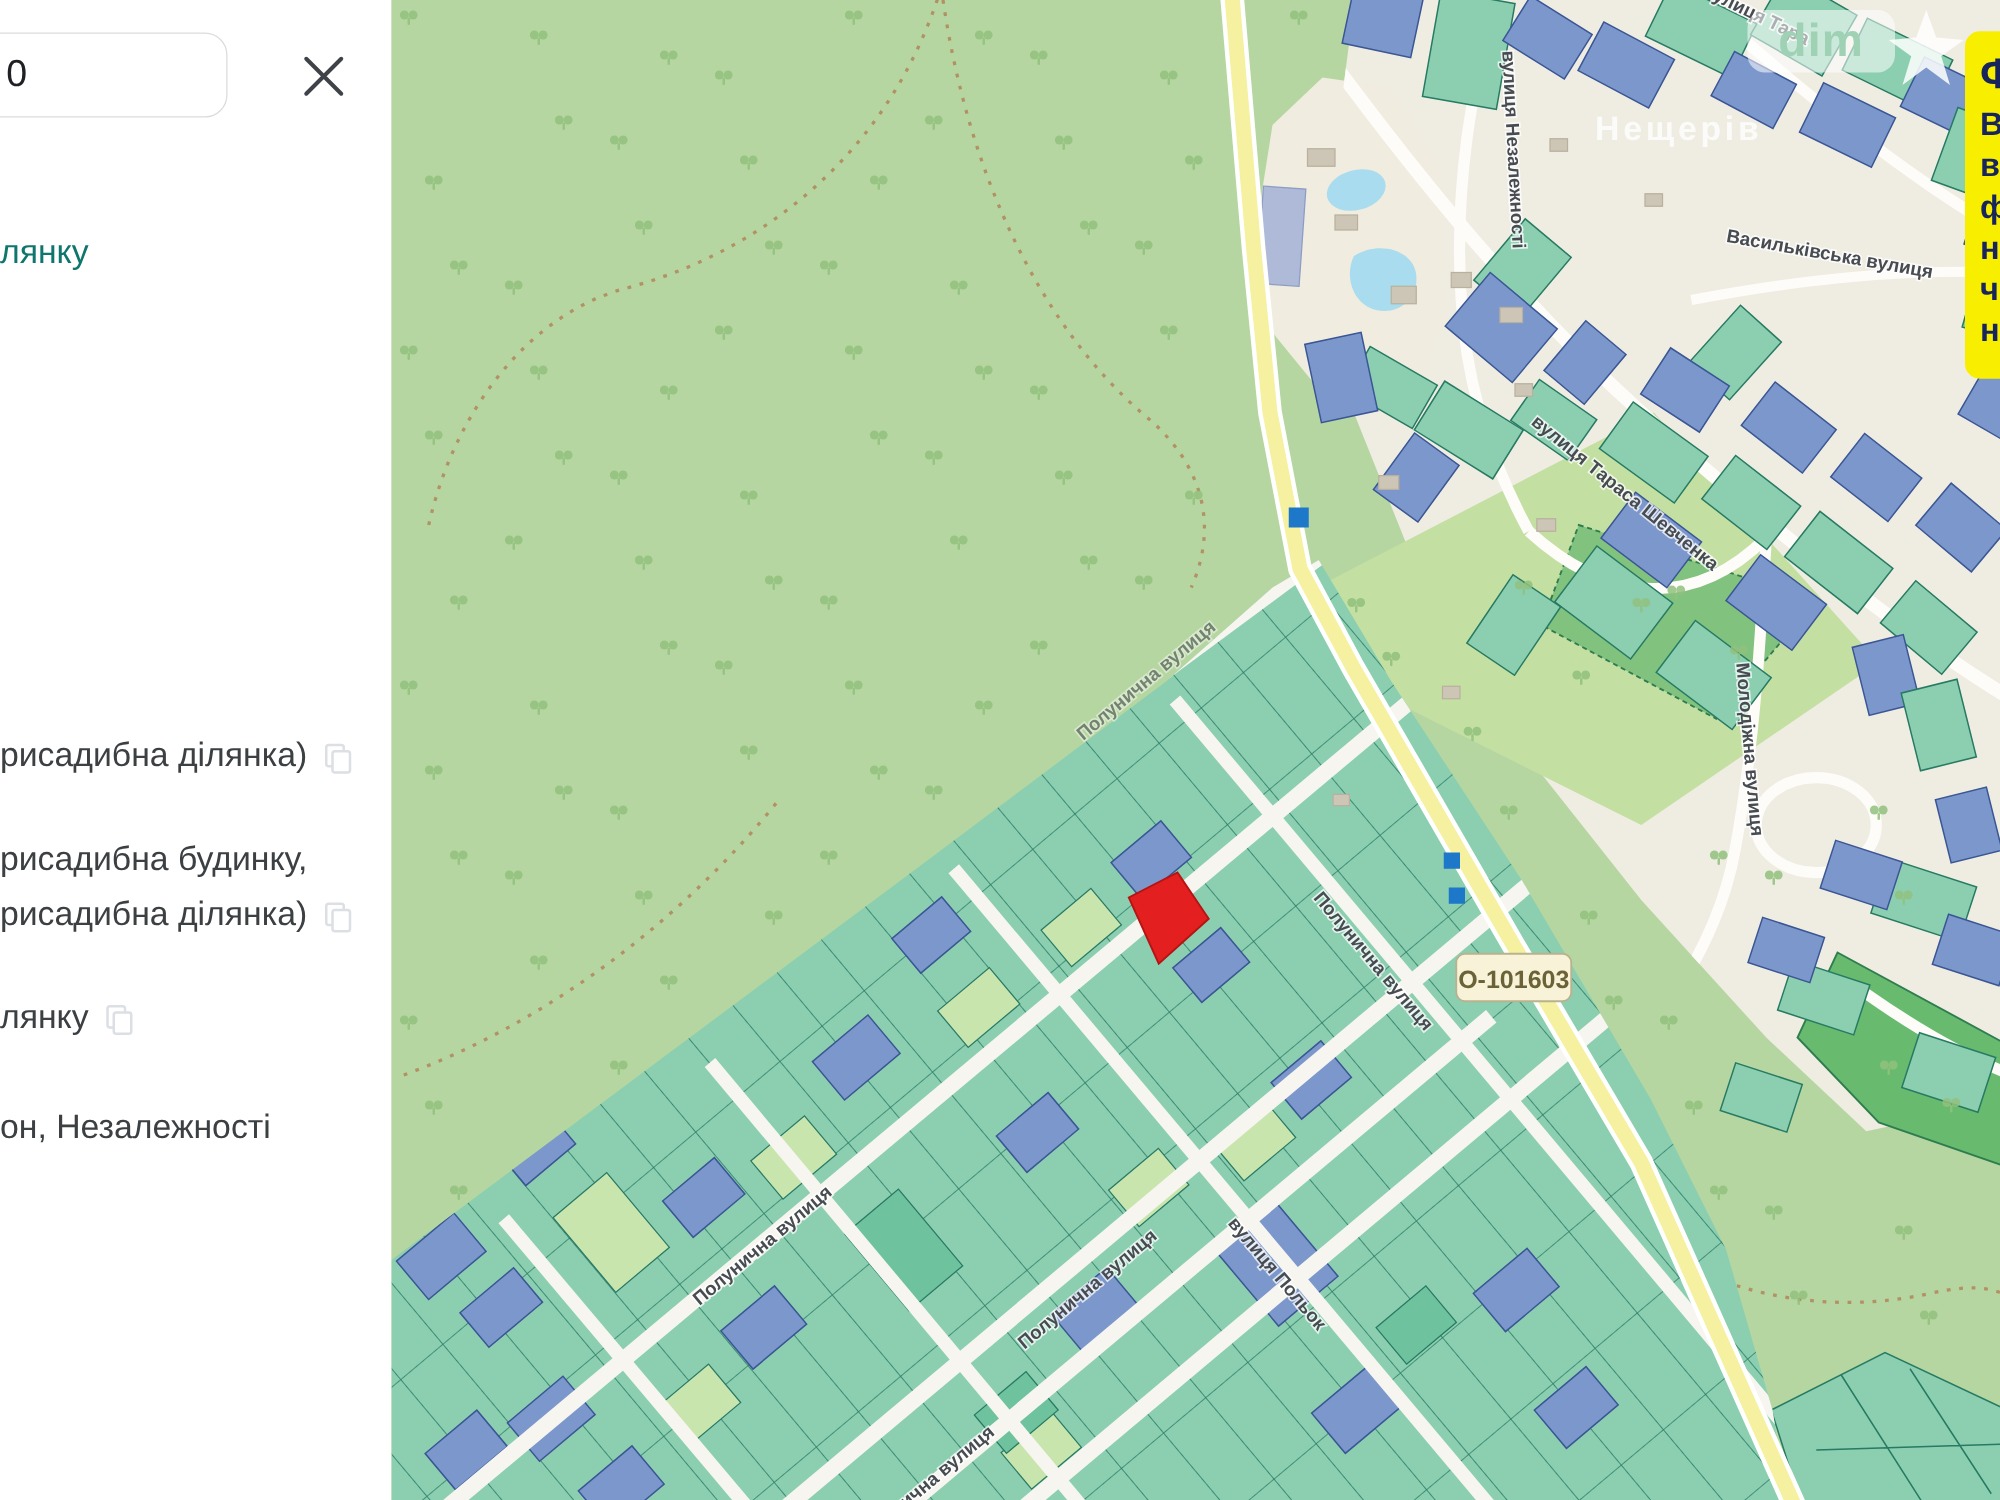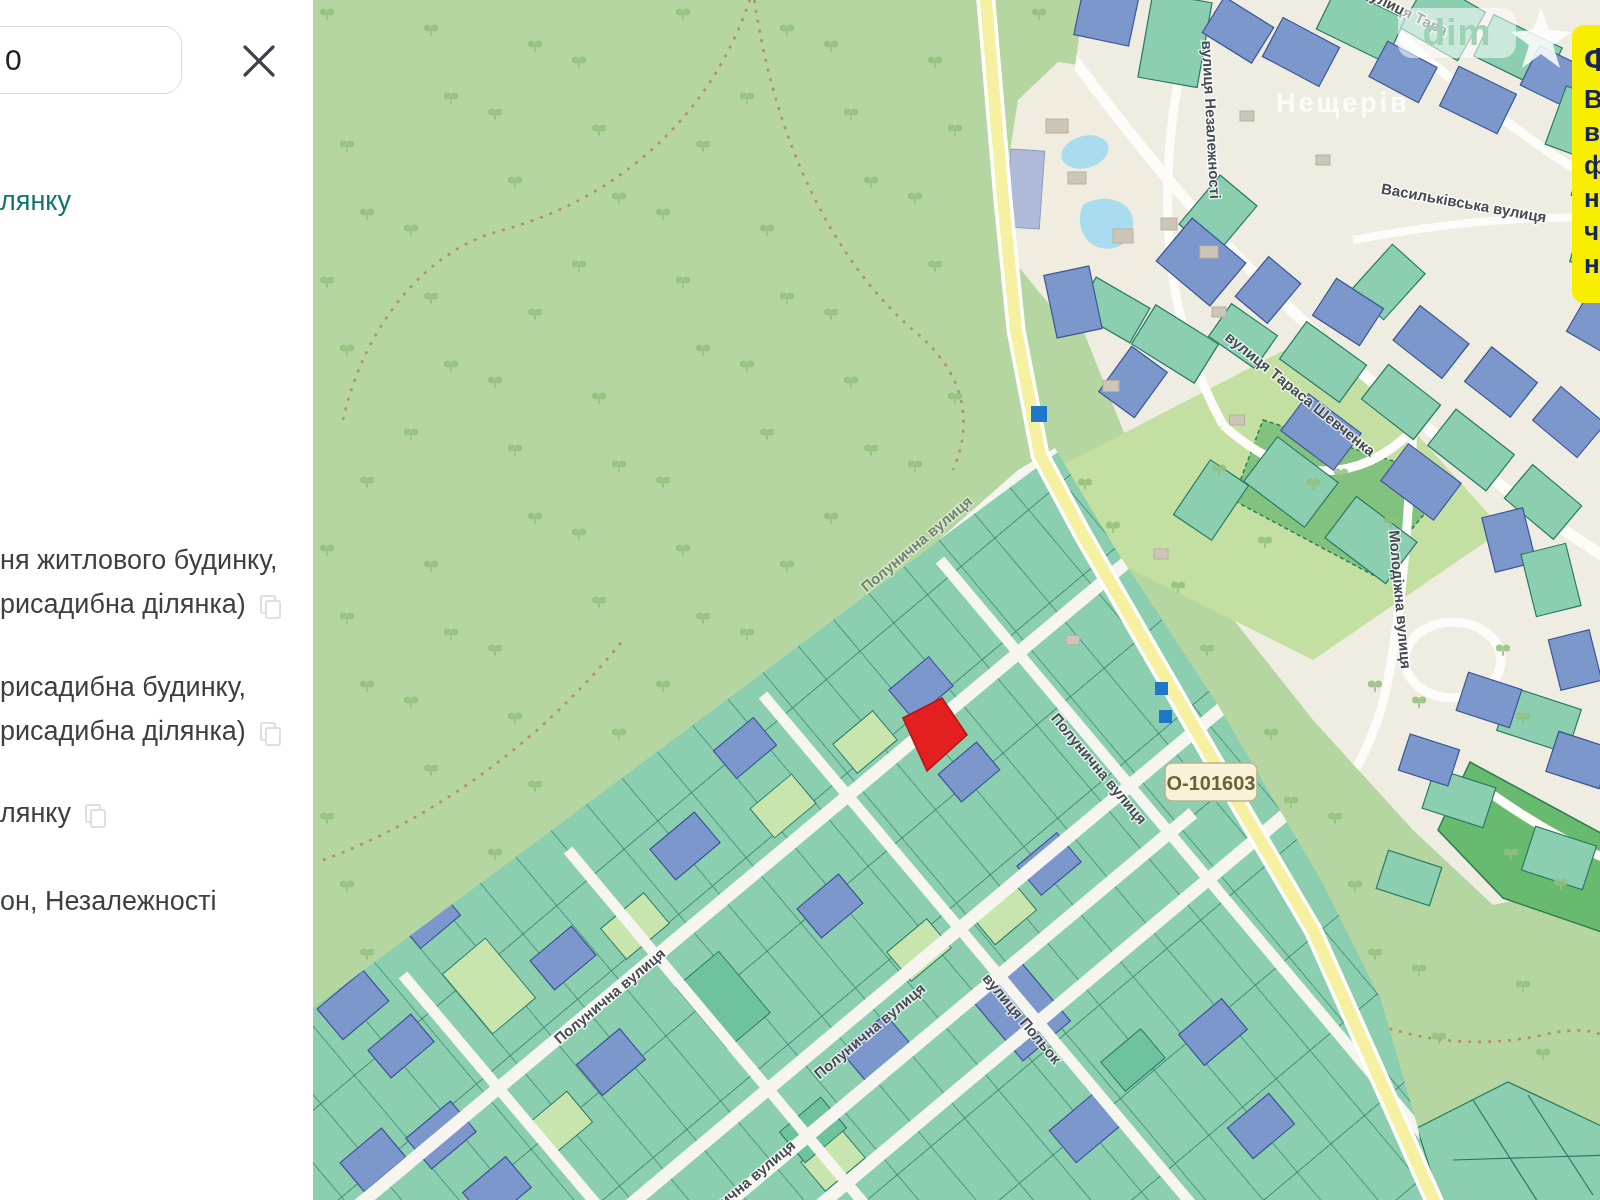--- a/index.html
+++ b/index.html
@@ -367,21 +367,20 @@
 
   <div id="sidebar">
     <input id="search-input" type="text" value="0" style="">
     <button id="close-btn">
       <svg width="46" height="46" viewBox="0 0 46 46">
         <path d="M9,9 L37,37 M37,9 L9,37" stroke="#3f4349" stroke-width="3.2" stroke-linecap="round" fill="none"></path>
       </svg>
     </button>
     <a id="parcel-link" href="#">лянку</a>
 
-    <div class="side-text" style="top:545px">ня житлового будинку,</div>
     <div class="side-text" style="top:589px">
       <span>рисадибна ділянка)</span><span class="copy-icon"><span class="back"></span><span class="front"></span></span>
     </div>
 
     <div class="side-text" style="top:672px">рисадибна будинку,</div>
     <div class="side-text" style="top:716px">
       <span>рисадибна ділянка)</span><span class="copy-icon"><span class="back"></span><span class="front"></span></span>
     </div>
 
     <div class="side-text" style="top:798px">

